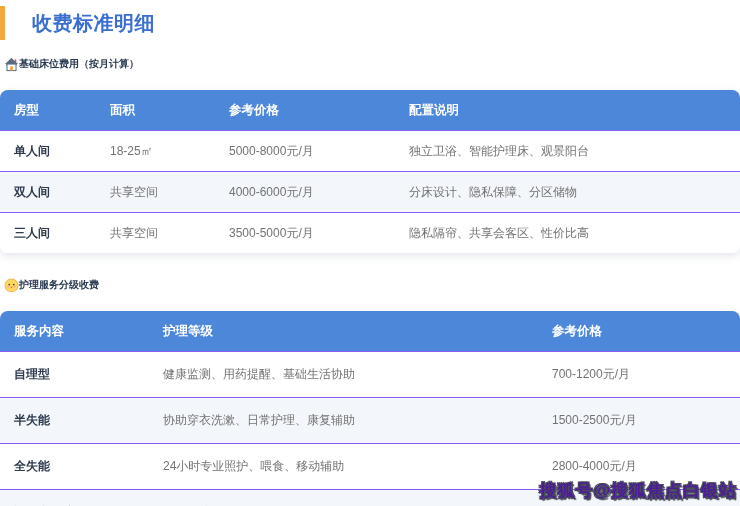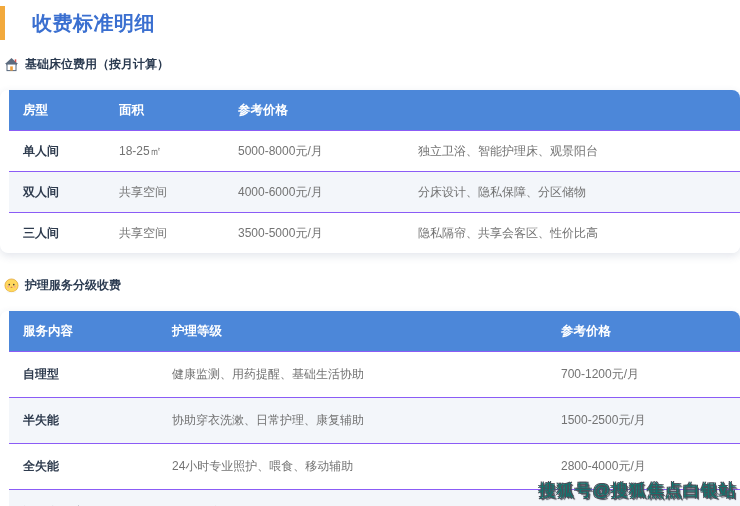--- a/index.html
+++ b/index.html
@@ -16,36 +16,35 @@
   .page-title-row { display: flex; align-items: center; margin-top: 6px; height: 34px; }
   .accent-bar { width: 5px; height: 34px; background: #f2a93c; flex: 0 0 auto; }
   .page-title {
     margin: 0; padding-left: 27px;
     font-size: 20px; font-weight: bold; color: #3a6fd0;
     letter-spacing: 0.5px;
   }
 
   
   .section-heading {
-    display: flex; align-items: center; gap: 6px;
+    display: flex; align-items: center; 
     margin: 14px 0 0 3px;
     height: 20px;
-    font-size: 12px; font-weight: bold; color: #2a3a50;
+    font-size: 10px; font-weight: bold; color: #2a3a50;
   }
   .section-heading.second { margin-top: 22px; }
   .icon { display: inline-flex; align-items: center; justify-content: center; width: 16px; height: 16px; }
 
   
   .card {
     margin-top: 16px;
     border-radius: 8px;
     overflow: hidden;
     box-shadow: 0 3px 8px rgba(60, 80, 120, 0.14);
     background: #fff;
-    padding-left: 9px;
   }
   .t1grid { display: grid; grid-template-columns: 96px 119px 180px 1fr; }
   .t2grid { display: grid; grid-template-columns: 149px 389px 1fr; }
   .thead { background: #4c87d9; height: 40px; }
   .th {
     display: flex; align-items: center; padding: 0 14px;
     color: #ffffff; font-size: 12.5px; font-weight: bold;
     white-space: nowrap; overflow: hidden;
   }
   .tr { height: 40px; background: #ffffff; border-top: 1px solid #8b5cf6; }
@@ -54,21 +53,21 @@
   .td {
     display: flex; align-items: center; padding: 0 14px;
     font-size: 12px; color: #737373;
     white-space: nowrap; overflow: hidden;
   }
   .td.c0 { font-weight: bold; color: #2e3b4e; }
 
   
   .watermark {
     position: absolute; right: 3px; bottom: 4px;
-    font-size: 17px; font-weight: normal; color: #0f766e;
+    font-size: 17px; font-weight: bold; color: #4c1d95;
     letter-spacing: 1px;
     text-shadow:
       -1px -1px 0 #4a4f5a, 1px -1px 0 #4a4f5a,
       -1px  1px 0 #4a4f5a, 1px  1px 0 #4a4f5a,
        2px  2px 1px #3c414c;
     pointer-events: none;
   }
 </style>
 </head>
 <body>
@@ -90,20 +89,21 @@
       </svg>
     </span>
     <span>基础床位费用（按月计算）</span>
   </div>
 
   <div class="card t1">
     <div class="thead t1grid">
       <div class="th">房型</div>
       <div class="th">面积</div>
       <div class="th">参考价格</div>
+      <div class="th">配置说明</div>
     </div>
     <div class="tr t1grid">
       <div class="td c0">单人间</div>
       <div class="td">18-25㎡</div>
       <div class="td">5000-8000元/月</div>
       <div class="td">独立卫浴、智能护理床、观景阳台</div>
     </div>
     <div class="tr alt t1grid">
       <div class="td c0">双人间</div>
       <div class="td">共享空间</div>

